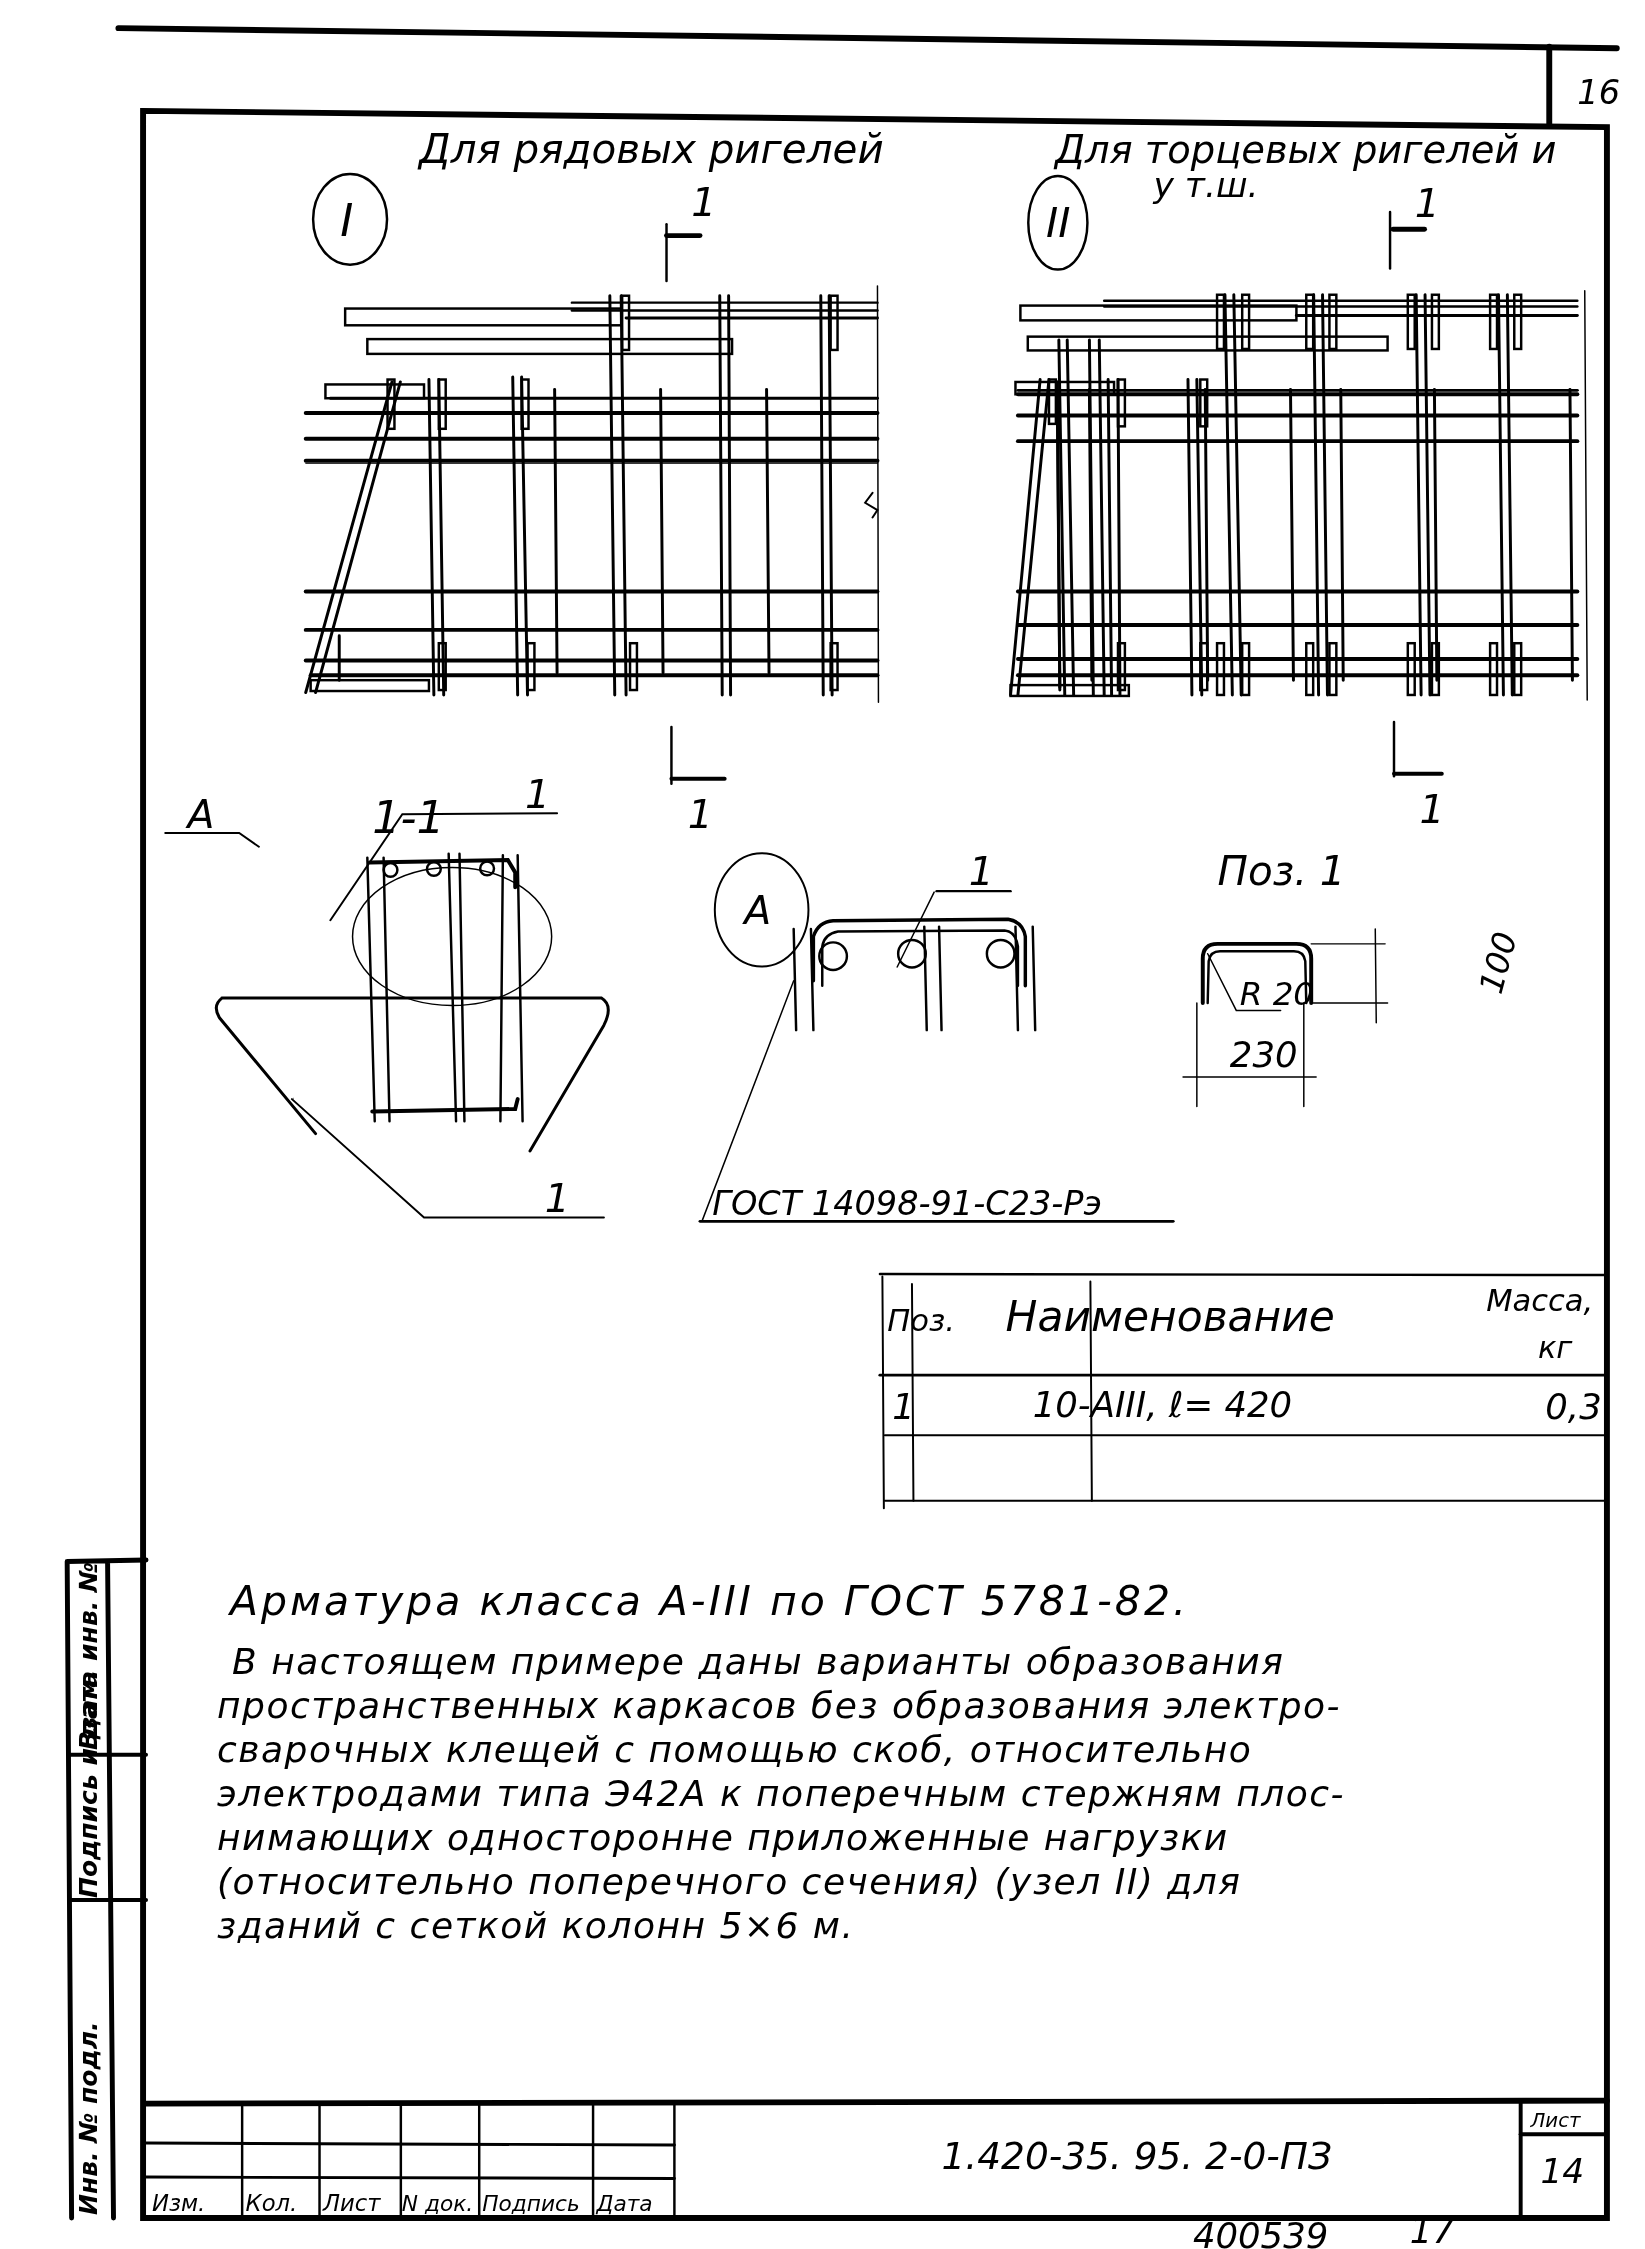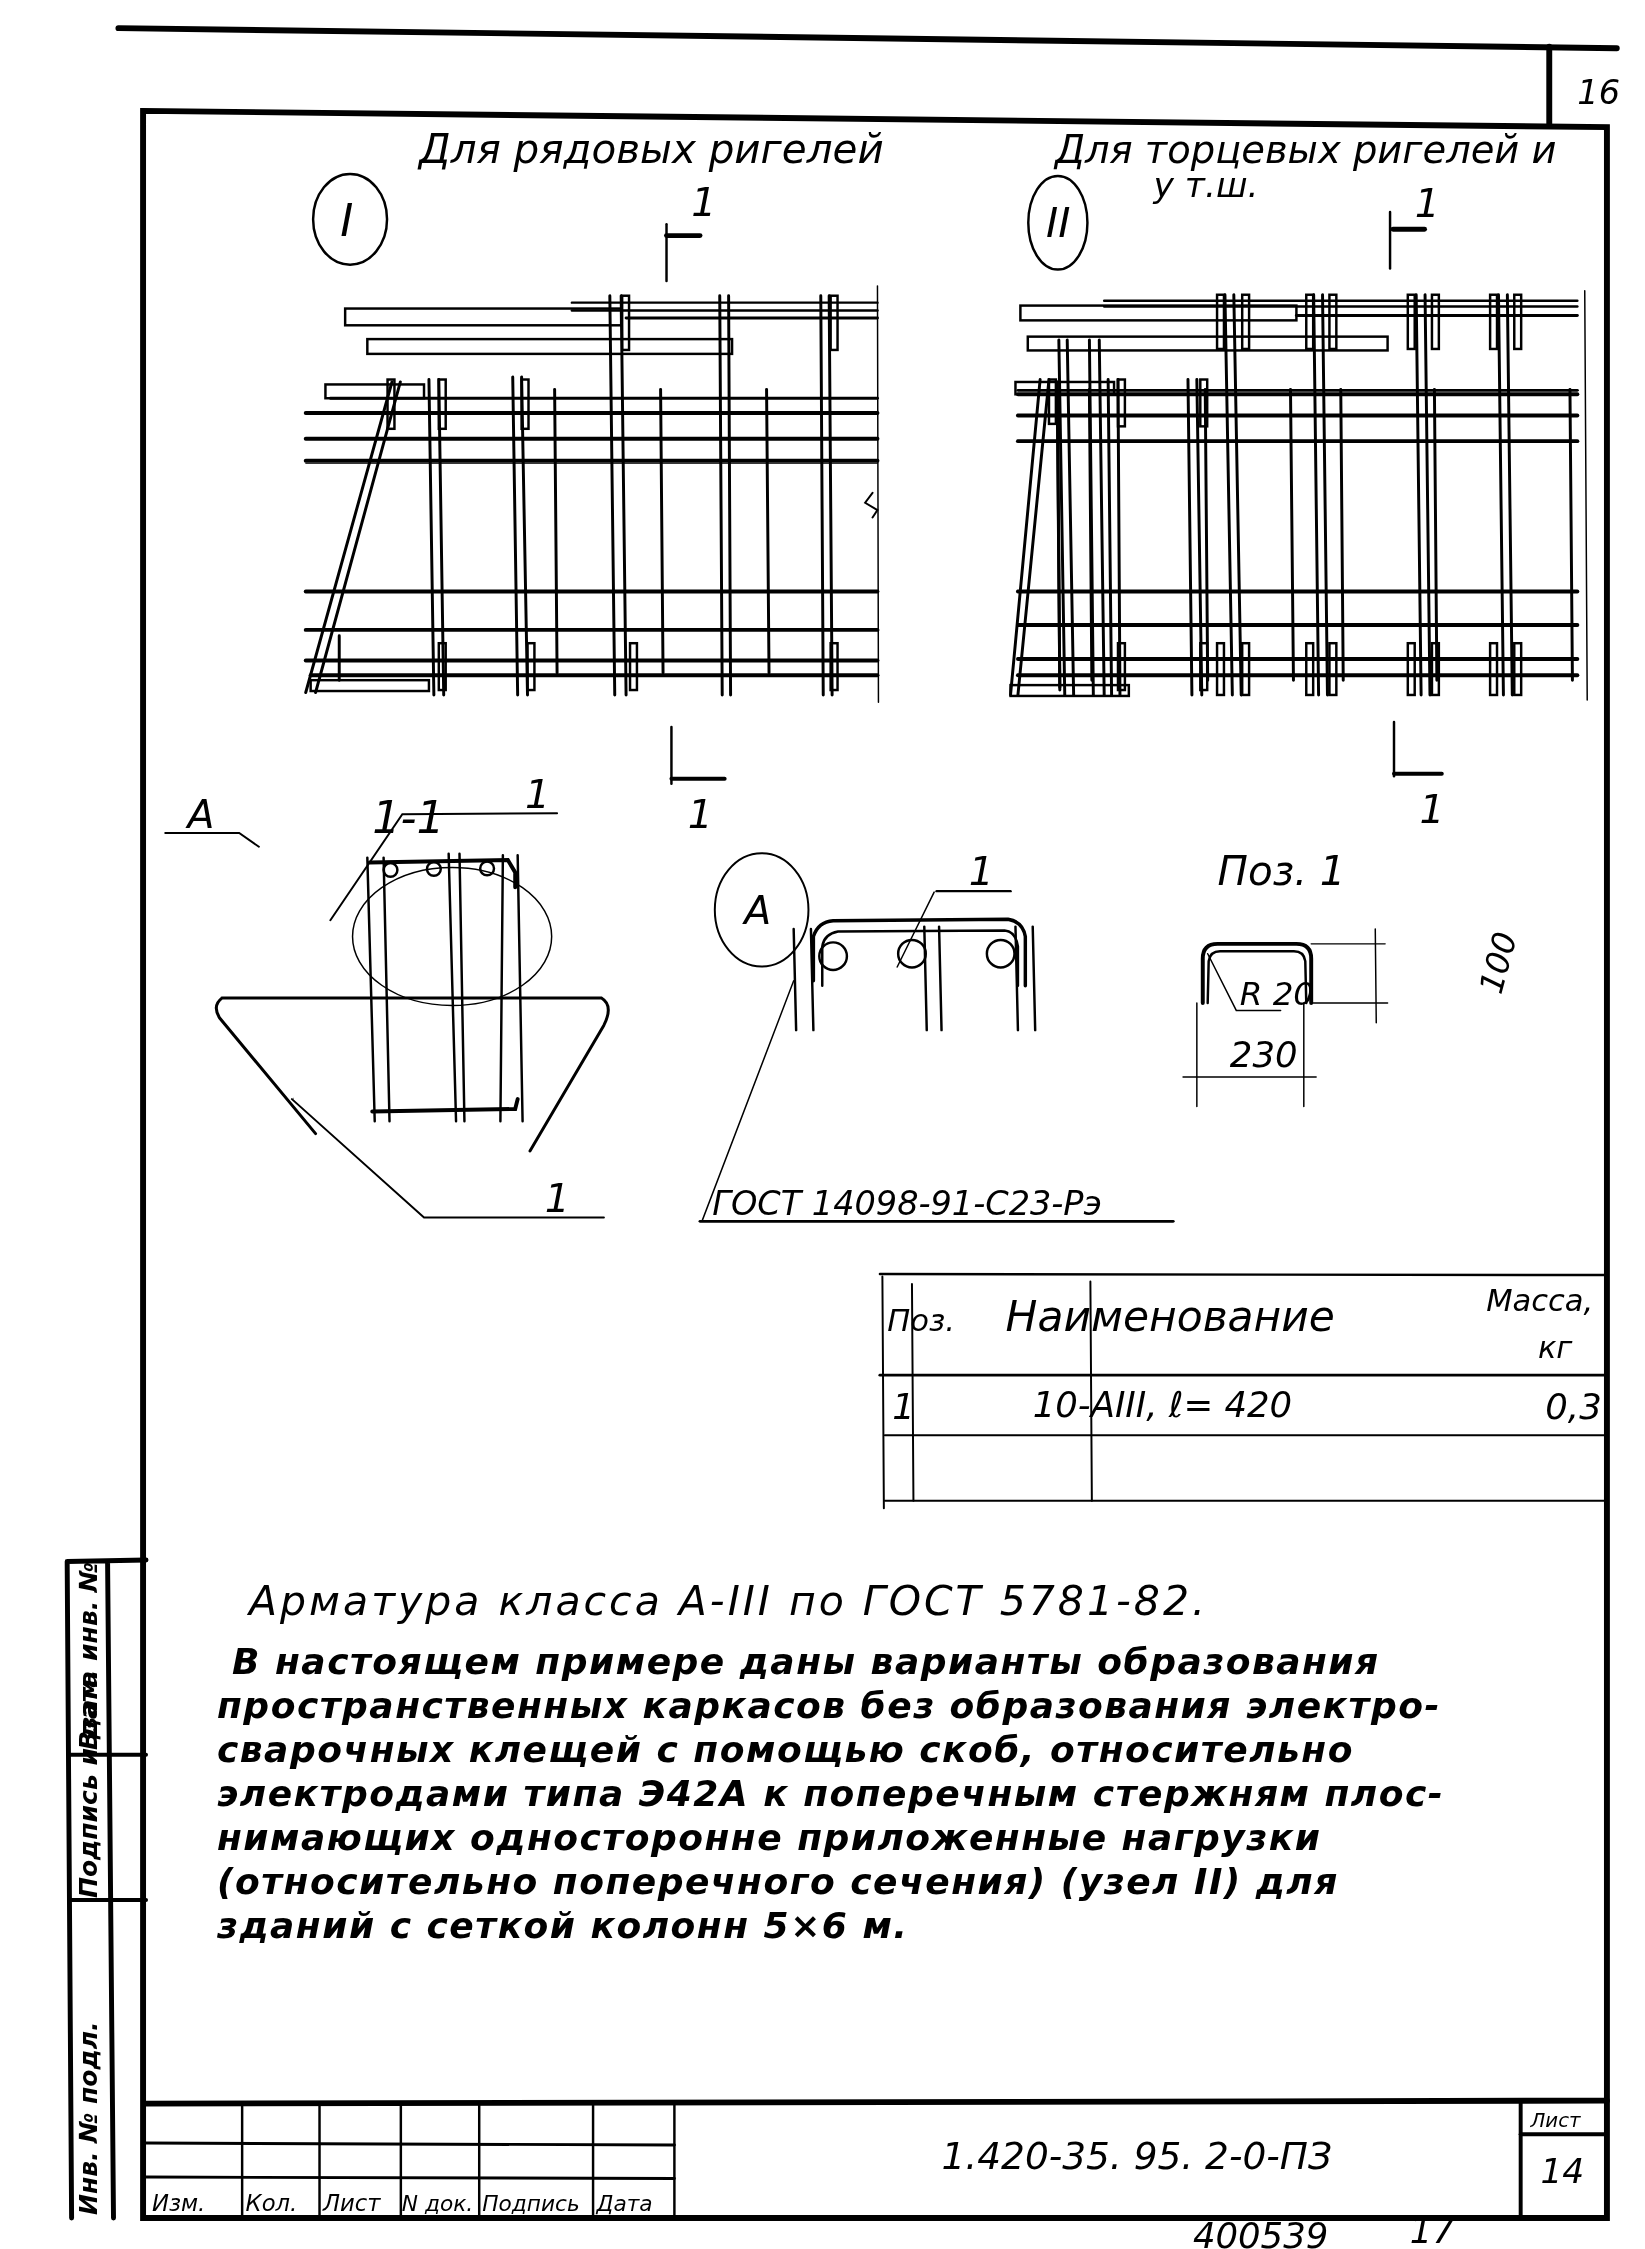--- a/index.html
+++ b/index.html
@@ -1,22 +1,22 @@
 <!DOCTYPE html>
 <html style="font-size:8px"><head>
 <meta charset="utf-8">
 <style>
   html, body { margin: 0; padding: 0; background: #ffffff; }
   body { width: 1646px; height: 2250px; position: relative; overflow: hidden; }
   #sheet { position: absolute; left: 0; top: 0; width: 1646px; height: 2250px; }
   .hand { font-family: "DejaVu Sans", sans-serif; font-style: italic; fill: #000; }
   .notes { position: absolute; left: 217px; top: 1577px; width: 1360px; font-family: "DejaVu Sans", sans-serif; font-style: italic; color: #000; }
-  .notes .title-line { font-size: 41px; letter-spacing: 3px; margin: 0 0 15px 32px; white-space: nowrap; }
+  .notes .title-line { font-size: 41px; letter-spacing: 3px; margin: 0 0 15px 13px; white-space: nowrap; }
   .notes .para { font-size: 36px; line-height: 44px; letter-spacing: 1.5px; }
-  .notes .para span { display: block; white-space: nowrap; font-weight: bold; }
+  .notes .para span { display: block; white-space: nowrap; }
   .vert { position: absolute; transform-origin: left top; transform: rotate(-90deg); font-family: "DejaVu Sans", sans-serif; font-style: italic; font-weight: bold; white-space: nowrap; color:#000; }
 </style>
 </head>
 <body>
 
 <svg id="sheet" xmlns="http://www.w3.org/2000/svg" width="1646" height="2250" viewBox="0 0 3339 4565">
   <g stroke="#000" fill="none" stroke-linecap="round">
 
     <line x1="240" y1="57" x2="3280" y2="98" stroke-width="12"></line>
     <line x1="3143" y1="95" x2="3143" y2="255" stroke-width="12"></line>

